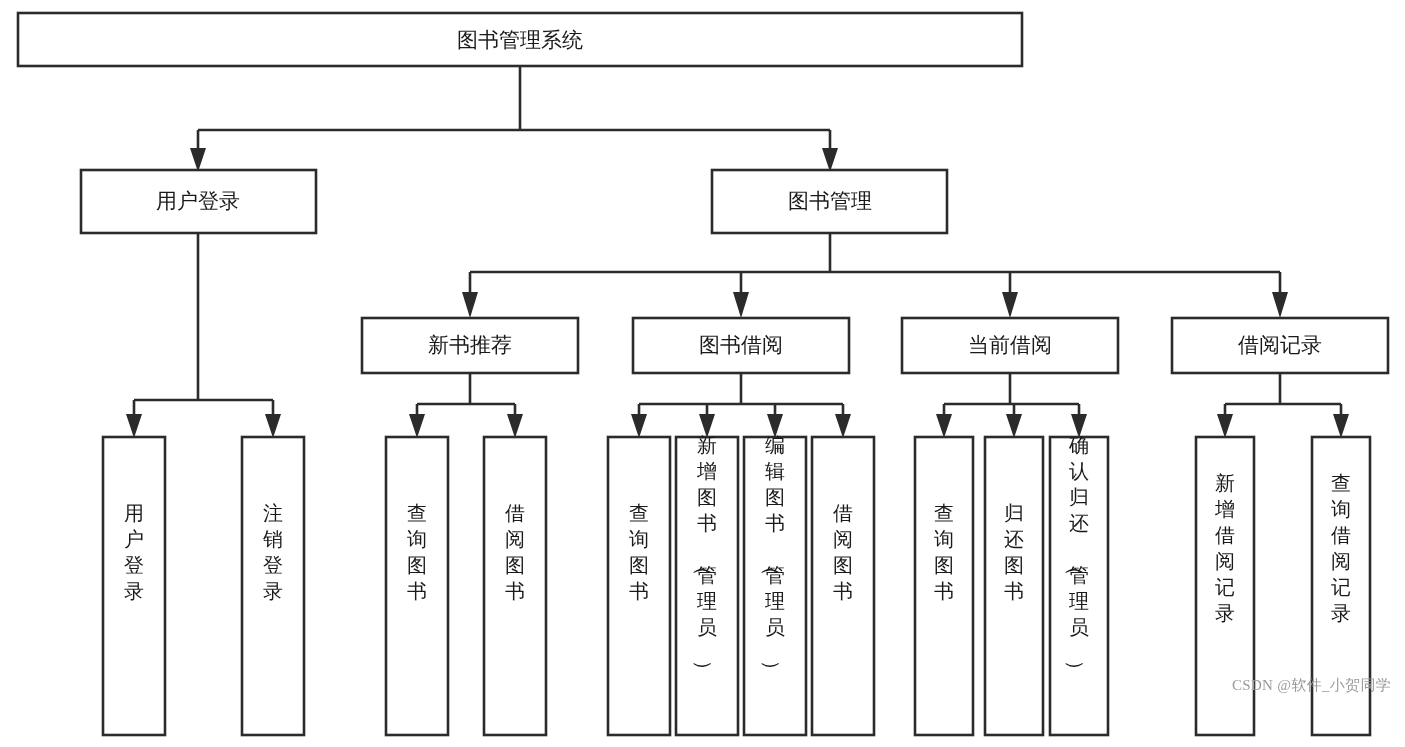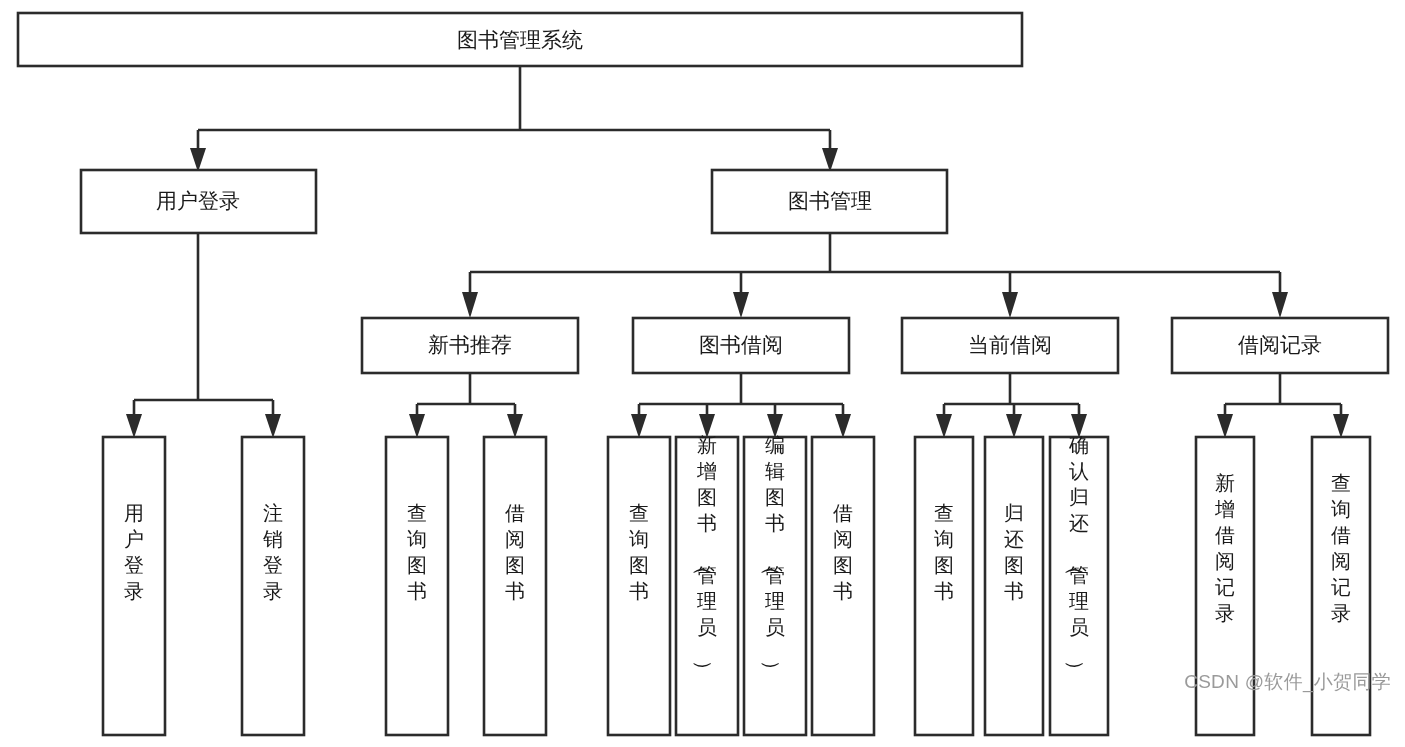--- a/index.html
+++ b/index.html
@@ -50,22 +50,22 @@
   .node-label-vertical {
     font-family: "DejaVu Sans", "Liberation Sans", sans-serif;
     fill: #1a1a1a;
     font-size: 20px;
     text-anchor: middle;
   }
   .watermark {
     position: absolute;
     right: 14px;
     bottom: 6px;
-    font-family: Liberation Sans, sans-serif;
-    font-size: 19px;
+    font-family: Liberation Serif, serif;
+    font-size: 15px;
     color: #9a9a9a;
     white-space: nowrap;
     letter-spacing: 0.3px;
   }
 </style>
 </head>
 <body>
 
 <div id="diagram-root">
 

